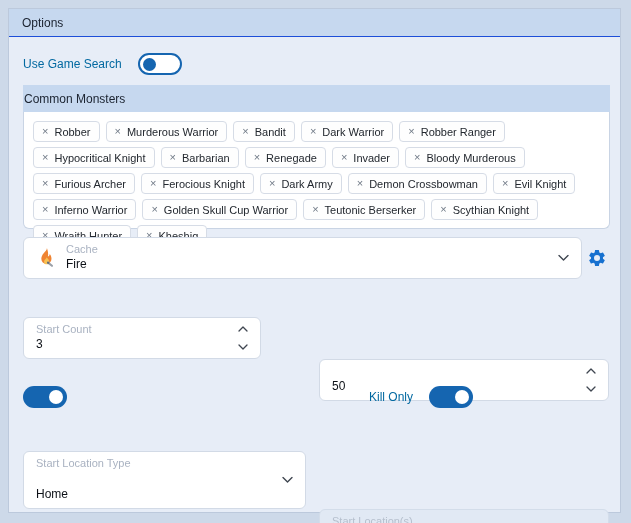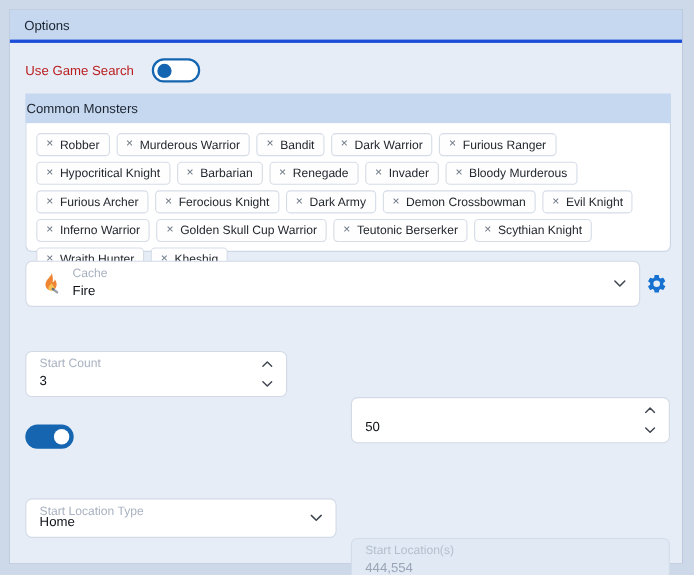--- a/index.html
+++ b/index.html
@@ -1,23 +1,23 @@
 <!DOCTYPE html>
 <html><head>
 <meta charset="utf-8">
 <style>
   html,body{margin:0;padding:0;background:#cdd9e9;}
   .stage{position:relative;width:631px;height:523px;background:#cdd9e9;
          font-family:"Liberation Sans",sans-serif;overflow:hidden;}
   .panel{position:absolute;left:8px;top:8px;width:613px;height:505px;
          background:#e7edf7;border:1px solid #bcc9dc;box-sizing:border-box;}
   .panel-header{height:27px;background:#c6d8ef;display:flex;align-items:center;
-         padding:0 13px;font-size:12px;color:#1b2330;border-bottom:3px solid #1d4ed8;}
+         padding:0 13px;font-size:12px;color:#1b2330;border-bottom:1px solid #1d4ed8;}
   .abs{position:absolute;box-sizing:border-box;}
-  .row-label{font-size:12px;color:#b91c1c;}
+  .row-label{font-size:12px;color:#0369a1;}
 
   
   .toggle{width:44px;height:22px;border-radius:11px;position:relative;box-sizing:border-box;cursor:pointer;flex:0 0 auto;}
   .toggle.off{background:#ffffff;border:2px solid #1565b0;}
   .toggle.off .knob{position:absolute;left:3px;top:2.5px;width:13px;height:13px;border-radius:50%;background:#1565b0;}
   .toggle.on{background:#1565b0;}
   .toggle.on .knob{position:absolute;right:4px;top:4px;width:14px;height:14px;border-radius:50%;background:#ffffff;}
   .toggle-row{display:flex;align-items:center;gap:16px;}
 
   
@@ -81,21 +81,21 @@
           <span class="tag">
             <span class="tag-x">×</span>
             <span>Bandit</span>
           </span>
           <span class="tag">
             <span class="tag-x">×</span>
             <span>Dark Warrior</span>
           </span>
           <span class="tag">
             <span class="tag-x">×</span>
-            <span>Furious Ranger</span>
+            <span>Robber Ranger</span>
           </span>
           <span class="tag">
             <span class="tag-x">×</span>
             <span>Hypocritical Knight</span>
           </span>
           <span class="tag">
             <span class="tag-x">×</span>
             <span>Barbarian</span>
           </span>
           <span class="tag">
@@ -199,32 +199,38 @@
     <div class="abs box" style="left:310px;top:280px;width:290px;height:42px;">
       <span class="f-value">50</span>
       <span class="spin-up"><svg width="10" height="6" viewBox="0 0 10 6">
             <path d="M1 5l4-4 4 4" fill="none" stroke="#3f4650" stroke-width="1.3" stroke-linecap="round" stroke-linejoin="round"></path>
           </svg></span>
       <span class="spin-down"><svg width="10" height="6" viewBox="0 0 10 6">
             <path d="M1 1l4 4 4-4" fill="none" stroke="#3f4650" stroke-width="1.3" stroke-linecap="round" stroke-linejoin="round"></path>
           </svg></span>
     </div>
 
-    <div class="abs box" style="left:14px;top:330px;width:283px;height:36px;">
+    <div class="abs box" style="left:14px;top:330px;width:283px;height:58px;">
       <span class="f-label">Start Location Type</span>
       <span class="f-value">Home</span>
       <span class="chev-center"><svg width="11" height="7" viewBox="0 0 11 7">
             <path d="M1 1l4.5 4.5L10 1" fill="none" stroke="#3f4650" stroke-width="1.4" stroke-linecap="round" stroke-linejoin="round"></path>
           </svg></span>
     </div>
     <div class="abs box disabled" style="left:310px;top:330px;width:290px;height:42px;">
       <span class="f-label">Start Location(s)</span>
       <span class="f-value">444,554</span>
     </div>
 
     <div class="abs toggle-row" style="left:14px;top:377px;height:22px;">
       <div class="toggle on">
           <span class="knob"></span>
         </div>
     </div>
+    <div class="abs toggle-row" style="left:360px;top:377px;height:22px;">
+      <span class="row-label">Kill Only</span>
+      <div class="toggle on">
+          <span class="knob"></span>
+        </div>
+    </div>
 
   </div>
 </div>
 
 </body></html>

